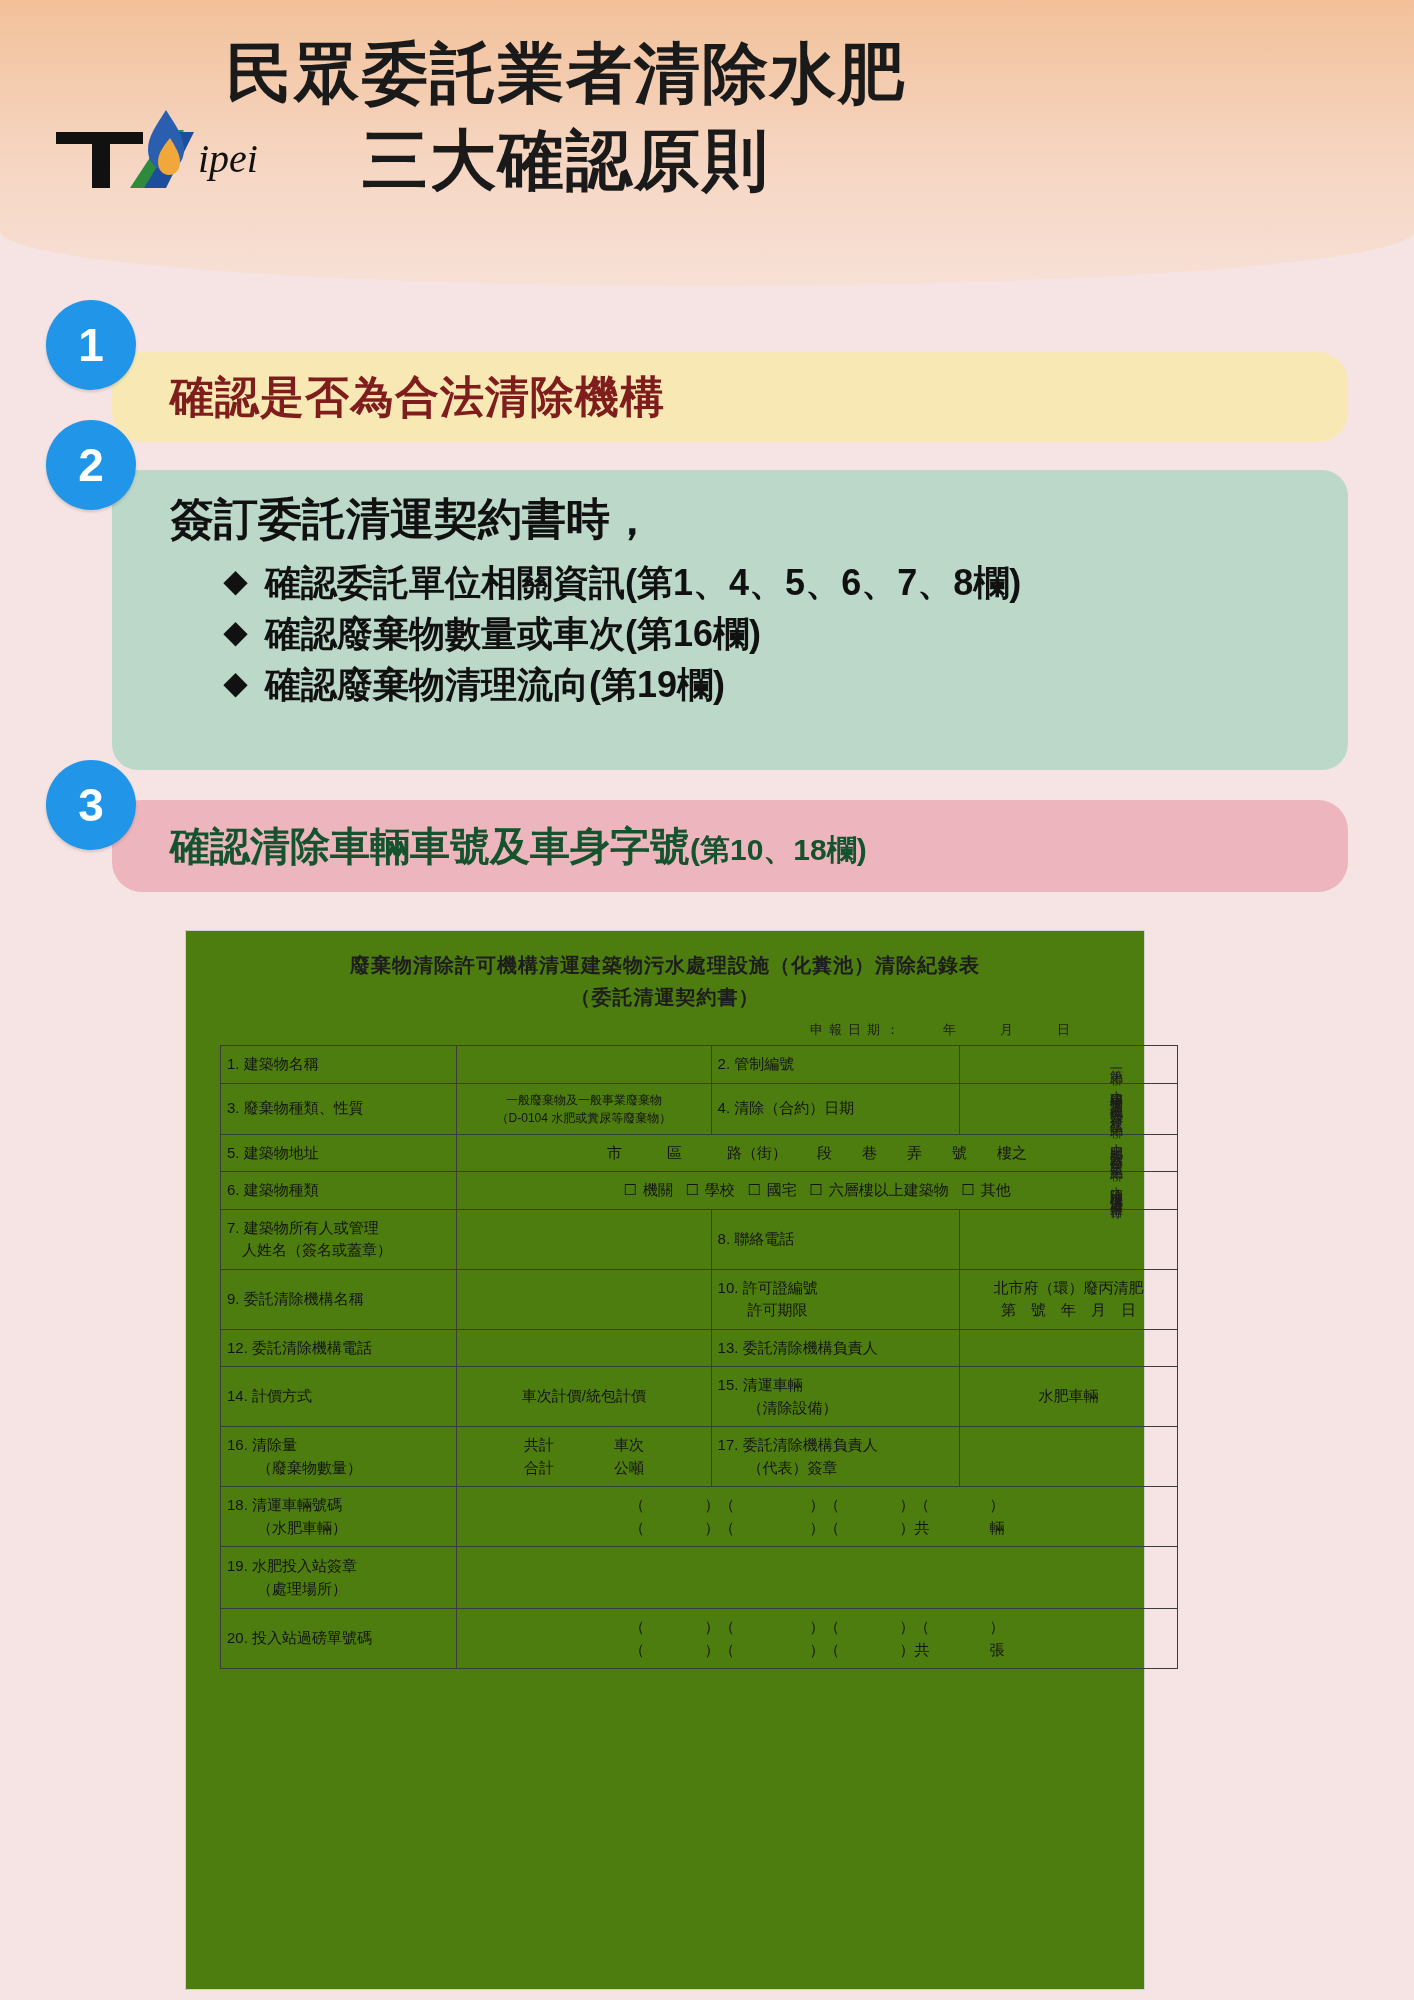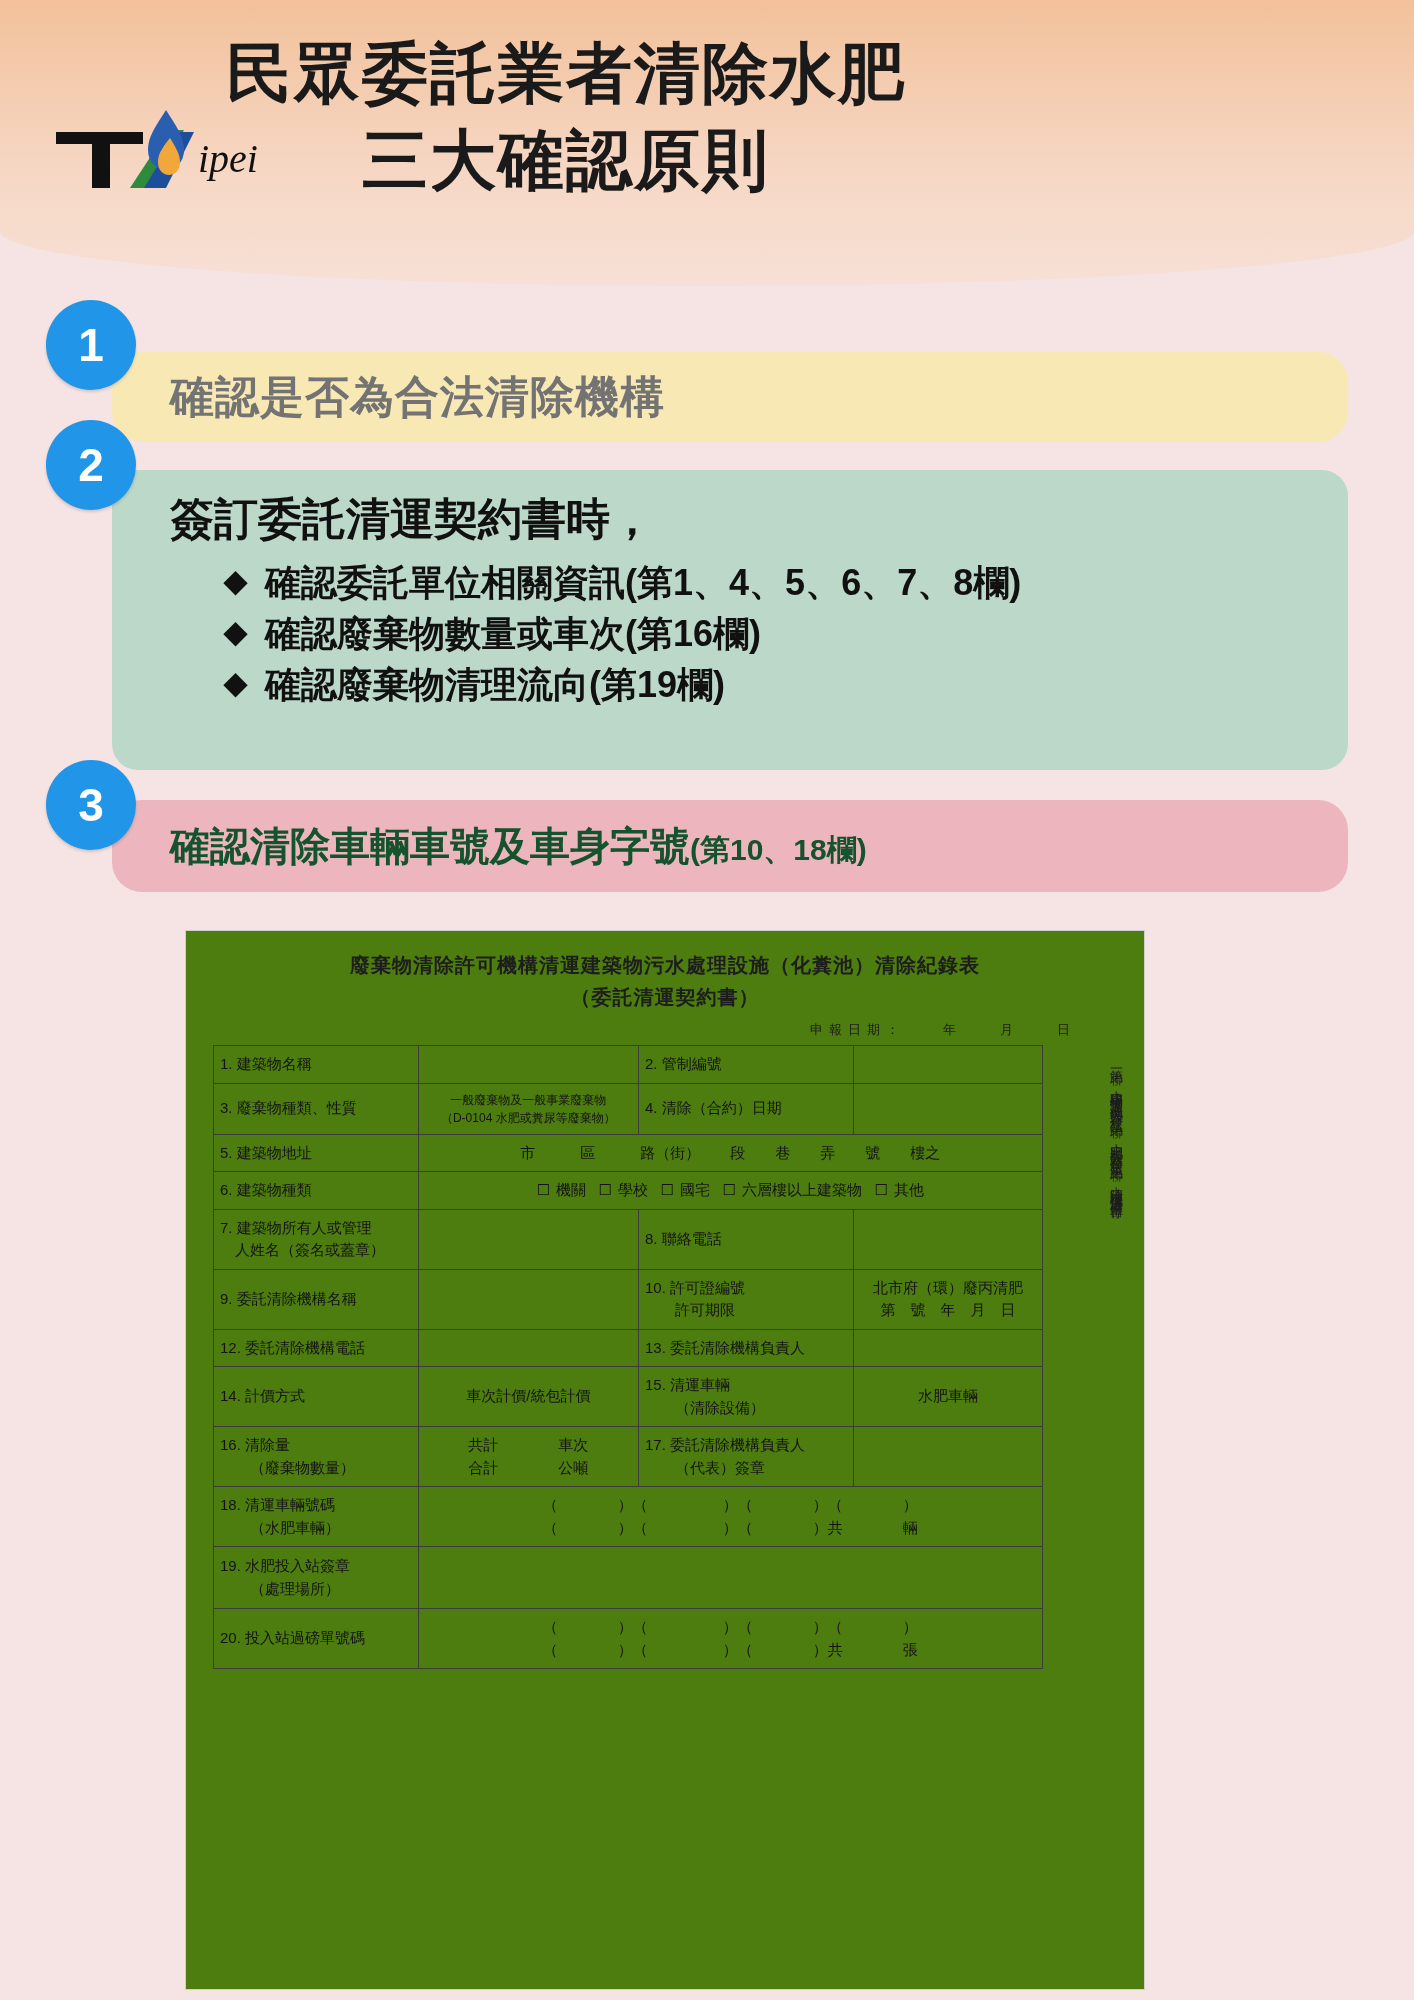--- a/index.html
+++ b/index.html
@@ -52,21 +52,21 @@
   .bar2 {
     left:112px; top:470px; width:1236px; height:300px;
     background:#bcd8c8; border-radius:26px;
     display:block;
   }
   .bar3 {
     left:112px; top:800px; width:1236px; height:92px;
     background:#edb5bd;
   }
   .bar-title {
-    font-size:44px; font-weight:bold; color:#737373;
+    font-size:44px; font-weight:bold; color:#7f1d1d;
     padding-left:58px; letter-spacing:1px;
   }
   .bar2-title {
     font-size:44px; font-weight:bold; color:#111;
     padding:20px 0 6px 58px;
   }
   .bullets { padding:2px 0 0 112px; }
   .bullet {
     display:flex; align-items:flex-start;
     font-size:36px; font-weight:bold; color:#111;
@@ -89,21 +89,21 @@
   }
   .form-title {
     text-align:center; font-size:20px; font-weight:bold; color:#1d1d1d;
     line-height:1.6; letter-spacing:1px;
   }
   .form-date {
     text-align:right; font-size:13px; color:#1d1d1d;
     margin:8px 46px 6px 0; letter-spacing:6px;
   }
   table.form {
-    border-collapse:collapse; width:830px; margin-left:5px;
+    border-collapse:collapse; width:958px; margin-left:12px;
     font-size:15px; color:#141414;
   }
   table.form td {
     border:1px solid #3c3c3c;
     padding:7px 6px;
     vertical-align:middle;
     line-height:1.5;
   }
   td.lbl { width:195px; }
   td.mid { width:210px; text-align:center; }

